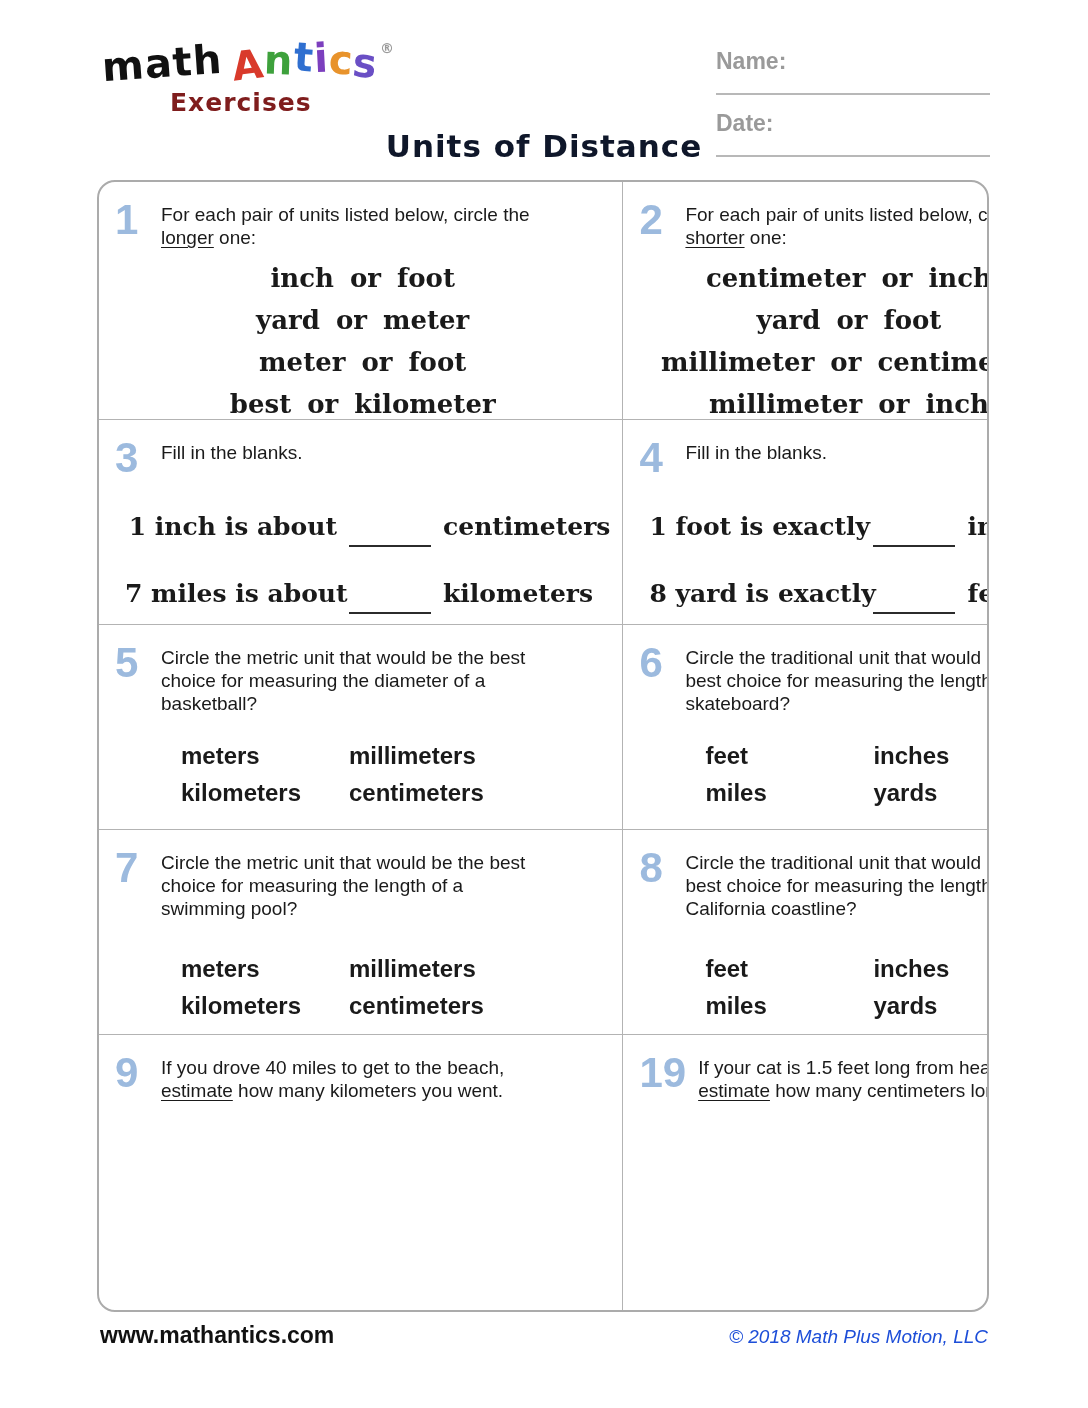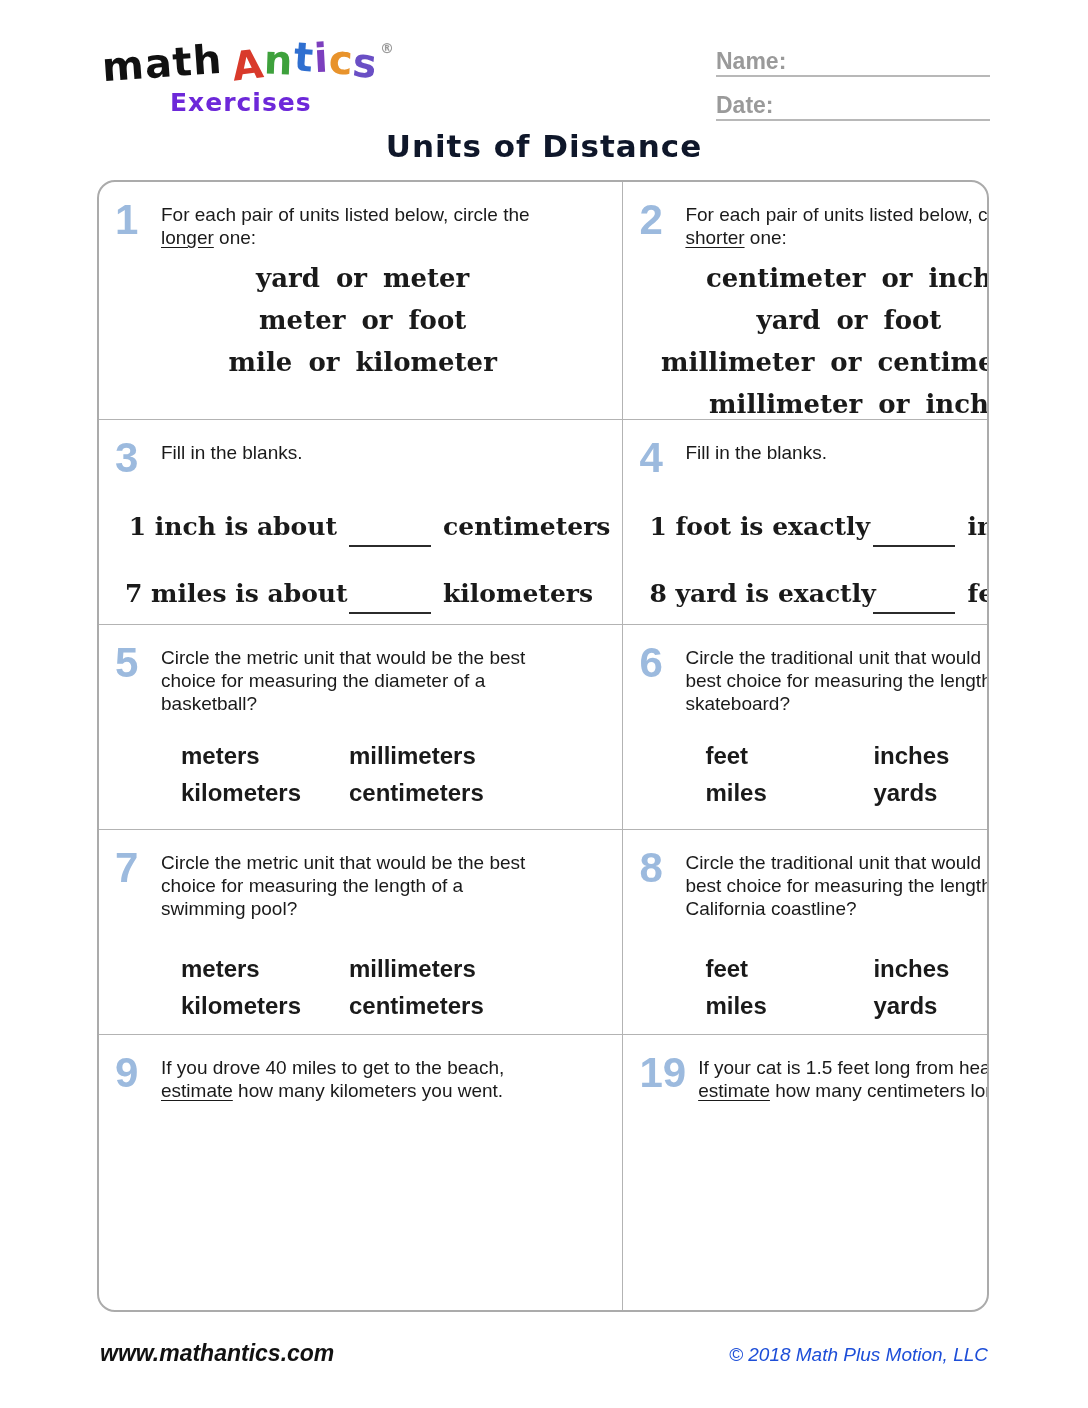--- a/index.html
+++ b/index.html
@@ -14,24 +14,24 @@
   .logo-line { font-family:"DejaVu Sans", sans-serif; font-weight:bold; font-size:40px; letter-spacing:1px; white-space:nowrap; }
   .logo-math { color:#111; display:inline-block; transform:rotate(-4deg); margin-right:10px; }
   .logo-antics span { display:inline-block; }
   .logo-antics span:nth-child(1){ transform:translateY(2px) rotate(-7deg); }
   .logo-antics span:nth-child(2){ transform:translateY(-3px) rotate(2deg); }
   .logo-antics span:nth-child(3){ transform:translateY(-6px) rotate(4deg); }
   .logo-antics span:nth-child(4){ transform:translateY(-5px) rotate(-3deg); }
   .logo-antics span:nth-child(5){ transform:translateY(-3px) rotate(3deg); }
   .logo-antics span:nth-child(6){ transform:translateY(0px) rotate(6deg); }
   .logo-reg { font-size:14px; color:#9a9a9a; vertical-align:top; margin-left:2px; }
-  .logo-subtitle { font-family:"DejaVu Sans", sans-serif; font-weight:bold; font-size:25px; color:#6d28d9; margin:2px 0 0 68px; letter-spacing:1px; }
+  .logo-subtitle { font-family:"DejaVu Sans", sans-serif; font-weight:bold; font-size:25px; color:#7f1d1d; margin:2px 0 0 68px; letter-spacing:1px; }
 
   .namedate { position:absolute; right:98px; top:48px; width:274px; }
-  .nd-row { border-bottom:2px solid #b8b8b8; margin-bottom:15px; padding-bottom:0; }
+  .nd-row { border-bottom:2px solid #b8b8b8; margin-bottom:15px; padding-bottom:18px; }
   .nd-label { font-size:23px; font-weight:bold; color:#9a9a9a; }
 
   .page-title {
     position:absolute; top:128px; left:0; width:100%;
     text-align:center; font-family:"DejaVu Sans", sans-serif;
     font-size:31px; font-weight:bold; color:#0f172a; letter-spacing:1px;
   }
 
   
   .sheet {
@@ -65,21 +65,21 @@
   .bpre { width:212px; text-align:right; white-space:nowrap; }
   .blank { display:inline-block; width:82px; height:4px; border-bottom:2px solid #2b2b2b; margin:0 12px -6px 12px; }
 
   
   .opts { margin:26px 0 0 66px; display:grid; grid-template-columns:168px auto; row-gap:9px;
           font-family:Liberation Sans, sans-serif; font-weight:bold; font-size:24px; }
 
   
   .footer { position:absolute; left:100px; top:1322px; width:888px;
             display:flex; justify-content:space-between; align-items:baseline; }
-  .site { font-size:23px; font-weight:bold; font-style:italic; color:#111;margin-top:18px; }
+  .site { font-size:23px; font-weight:bold; color:#111; }
   .copyright { font-size:19px; font-style:italic; color:#1d4ed8; }
 </style>
 </head>
 <body>
 
 <div class="logo-block">
   <div class="logo-line">
     <span class="logo-math">math</span><span class="logo-antics"><span style="color:#d93a2b">A</span><span style="color:#3ea13c">n</span><span style="color:#2f6fd0">t</span><span style="color:#7c3fbe">i</span><span style="color:#e8932c">c</span><span style="color:#6a4fc5">s</span></span><span class="logo-reg">®</span>
   </div>
   <div class="logo-subtitle">Exercises</div>
@@ -98,23 +98,24 @@
 
 <div class="sheet">
 <div class="grid">
 
   <div class="cell">
     <div class="qhead">
       <div class="qnum">1</div>
       <div class="qtext"><span>For each pair of units listed below, circle the </span><span class="u">longer</span><span> one:</span></div>
     </div>
     <div class="pairs">
+      <div class="pair"><span>inch</span><span class="conj">or</span><span>foot</span></div>
       <div class="pair"><span>yard</span><span class="conj">or</span><span>meter</span></div>
       <div class="pair"><span>meter</span><span class="conj">or</span><span>foot</span></div>
-      <div class="pair"><span>mile</span><span class="conj">or</span><span>kilometer</span></div>
+      <div class="pair"><span>best</span><span class="conj">or</span><span>kilometer</span></div>
     </div>
   </div>
 
   <div class="cell">
     <div class="qhead">
       <div class="qnum">2</div>
       <div class="qtext"><span>For each pair of units listed below, circle the </span><span class="u">shorter</span><span> one:</span></div>
     </div>
     <div class="pairs">
       <div class="pair"><span>centimeter</span><span class="conj">or</span><span>inch</span></div>

